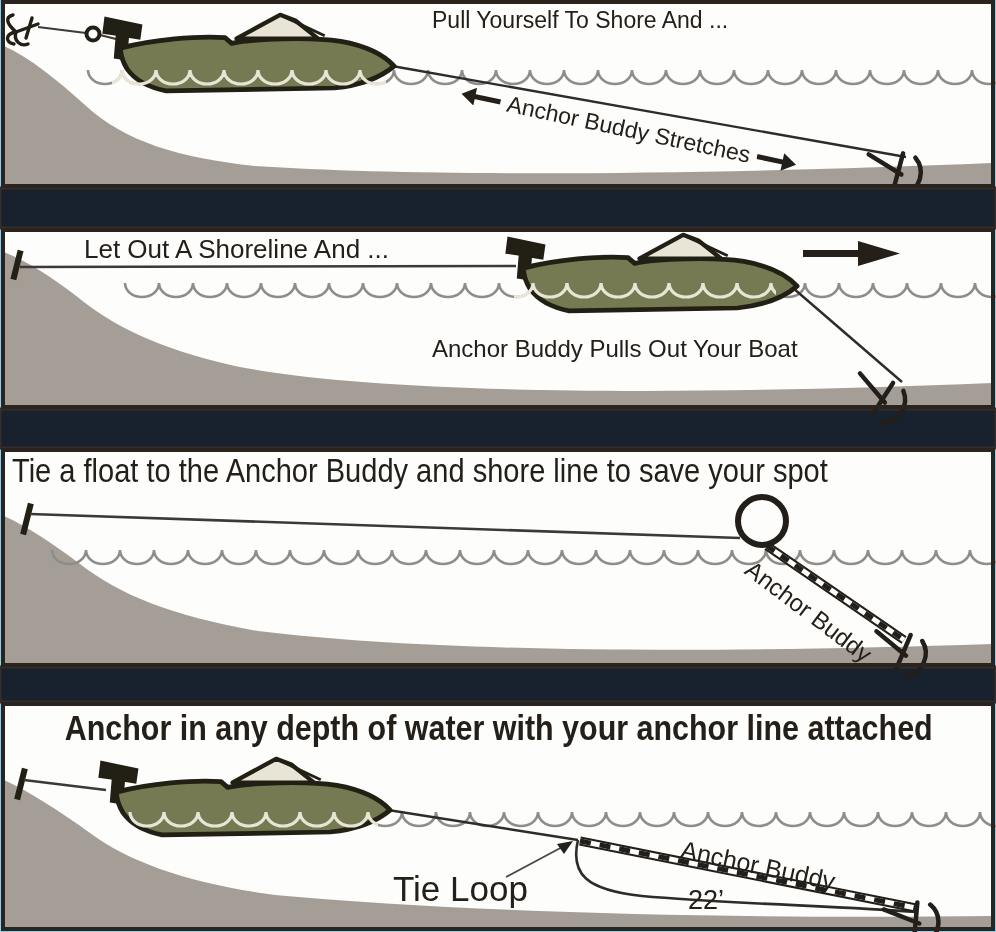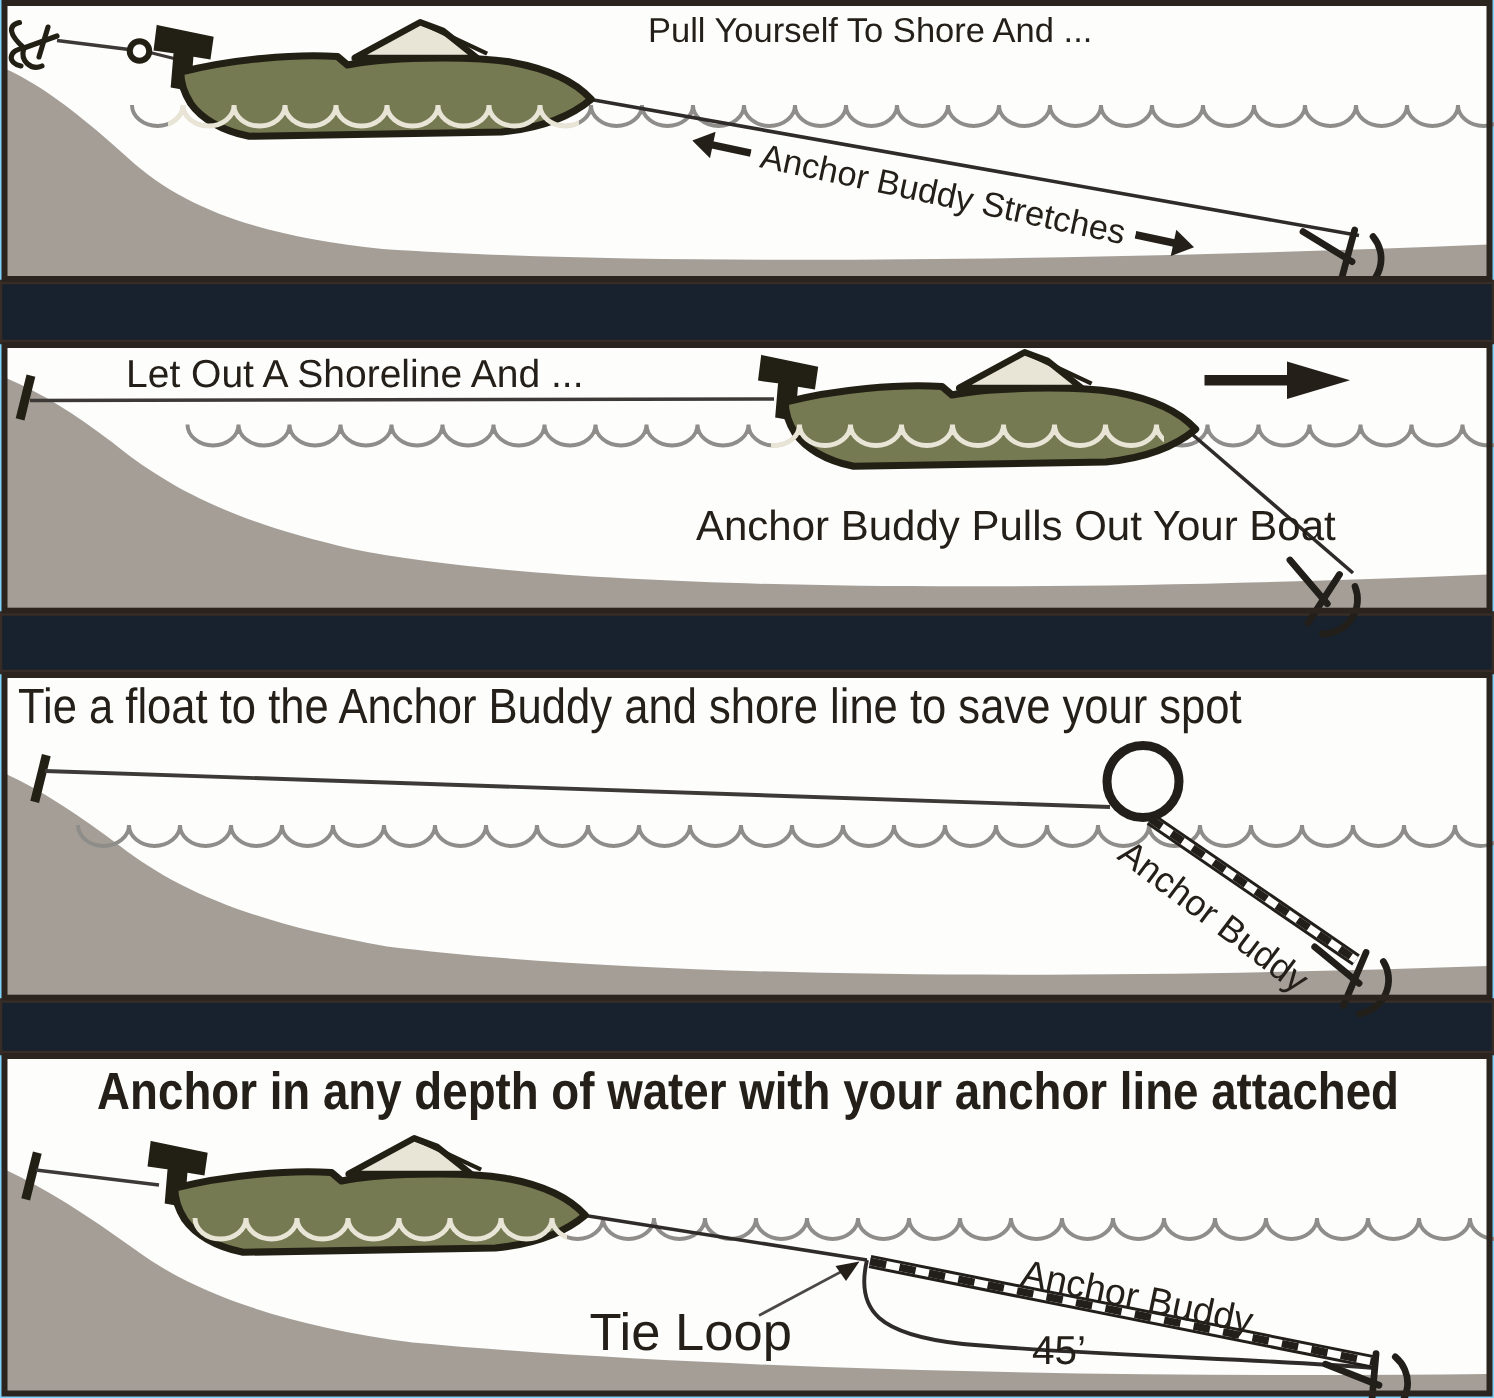--- a/index.html
+++ b/index.html
@@ -7,21 +7,21 @@
     position:relative;width:996px;height:932px;overflow:hidden;
     background:#7dd3fc;font-family:Liberation Sans, sans-serif;
     color:#242019;
   }
   #art{position:absolute;left:0;top:0;}
   .txt{position:absolute;white-space:nowrap;color:#242019;line-height:1.05;}
   .t-p1-title{left:432px;top:8px;font-size:23px;}
   .t-p1-line{left:464px;top:82px;transform:rotate(12deg);transform-origin:left top;
     display:flex;align-items:center;gap:7px;font-size:23px;}
   .t-p2-title{left:84px;top:236px;font-size:26px;}
-  .t-p2-caption{left:464px;top:336px;font-size:28px;}
+  .t-p2-caption{left:432px;top:336px;font-size:24px;}
   .t-p3-title{left:12px;top:454px;font-size:33px;transform:scaleX(0.88);transform-origin:left top;}
   .t-p3-line{left:756px;top:556px;transform:rotate(37deg);transform-origin:left top;font-size:24px;}
   .t-p4-title{left:0;top:710px;width:996px;text-align:center;font-size:35px;font-weight:bold;
     transform:scaleX(0.87);transform-origin:center top;}
   .t-p4-line{left:684px;top:836px;transform:rotate(12deg);transform-origin:left top;font-size:25px;}
   .t-p4-tieloop{left:393px;top:860px;font-size:35px;margin-top:11px;}
   .t-p4-len{left:688px;top:886px;font-size:27px;}
   .arrow-ic{display:block;}
 </style>
 </head>
@@ -172,15 +172,15 @@
 
   <div class="txt t-p2-title">Let Out A Shoreline And ...</div>
   <div class="txt t-p2-caption">Anchor Buddy Pulls Out Your Boat</div>
 
   <div class="txt t-p3-title">Tie a float to the Anchor Buddy and shore line to save your spot</div>
   <div class="txt t-p3-line">Anchor Buddy</div>
 
   <div class="txt t-p4-title">Anchor in any depth of water with your anchor line attached</div>
   <div class="txt t-p4-line">Anchor Buddy</div>
   <div class="txt t-p4-tieloop">Tie Loop</div>
-  <div class="txt t-p4-len">45’</div>
+  <div class="txt t-p4-len">22’</div>
 
 </div>
 
 </body></html>

